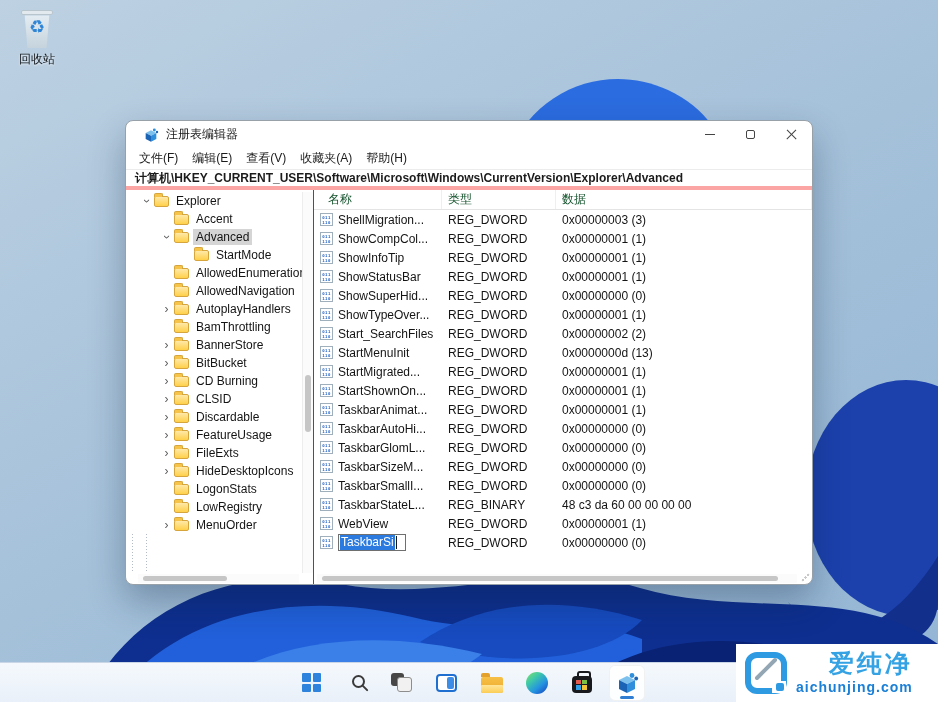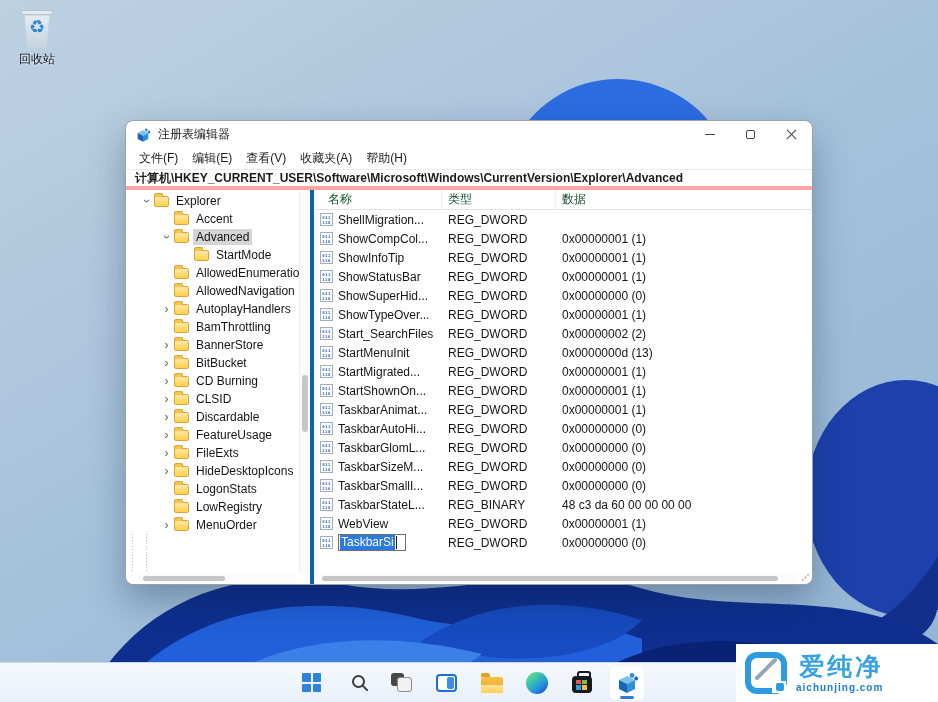--- a/index.html
+++ b/index.html
@@ -26,40 +26,40 @@
   .bin-glyph{position:absolute;left:0;right:0;top:10px;text-align:center;font-size:18px;color:#2f86d6;line-height:1;}
   .edge-ball{width:46px;height:46px;border-radius:50%;position:relative;
     background:linear-gradient(140deg,#7ddc6e 4%,#3ec9a8 32%,#2493e0 64%,#1747c2 96%);}
   .edge-ball::after{content:'\2197';position:absolute;left:-3px;bottom:-3px;width:14px;height:14px;background:#fff;
     border:1px solid #9ab0c4;border-radius:3px;font-size:9px;color:#1f6fd0;display:flex;align-items:center;justify-content:center;}
 
   
   .window{position:absolute;left:125px;top:120px;width:688px;height:465px;z-index:3;
     background:#fff;border:1px solid #98a0a8;border-radius:8px;overflow:hidden;
     box-shadow:0 16px 36px rgba(10,30,60,.32);display:flex;flex-direction:column;}
-  .titlebar{height:27px;flex:none;display:flex;align-items:center;padding:0 0 0 9px;gap:7px;}
+  .titlebar{height:27px;flex:none;display:flex;align-items:center;padding:0 0 0 9px;gap:7px;margin-left:8px;}
   .titlebar .title{font-size:12px;color:#1a1a1a;}
   .controls{margin-left:auto;display:flex;height:100%;}
   .ctl{width:41px;height:100%;display:flex;align-items:center;justify-content:center;}
   .glyph-min{width:10px;height:1px;background:#444;}
   .glyph-max{width:9px;height:9px;border:1px solid #444;border-radius:2px;}
   .glyph-close{position:relative;width:11px;height:11px;}
   .glyph-close::before,.glyph-close::after{content:'';position:absolute;left:-1px;top:5px;width:13px;height:1.3px;background:#444;}
   .glyph-close::before{transform:rotate(45deg);}
   .glyph-close::after{transform:rotate(-45deg);}
 
   .menubar{height:21px;flex:none;display:flex;align-items:center;padding:0 6px;}
   .menu-item{font-size:12px;color:#1b1b1b;padding:0 7px;}
   .addressbar{height:21px;flex:none;display:flex;align-items:center;padding:0 9px;
     border-top:1px solid #ececec;border-bottom:4px solid #fca5a5;font-size:12px;color:#1b1b1b;
     white-space:nowrap;overflow:hidden;font-weight:bold;}
 
   .wbody{flex:1;display:flex;min-height:0;}
   
-  .tree-panel{width:188px;flex:none;position:relative;border-right:4px solid #0369a1;text-align:right;}
+  .tree-panel{width:188px;flex:none;position:relative;border-right:1px solid #0369a1;text-align:right;}
   .tree{position:absolute;left:0;top:2px;right:11px;bottom:11px;overflow:hidden;
     background-image:
       repeating-linear-gradient(to bottom,#b3bcc4 0 1px,transparent 1px 3px),
       repeating-linear-gradient(to bottom,#b3bcc4 0 1px,transparent 1px 3px);
     background-size:1px 100%,1px 100%;
     background-repeat:no-repeat,no-repeat;
     background-position:6px 0,20px 0;}
   .tree-row{height:18px;display:flex;align-items:center;white-space:nowrap;background:#fff;width:max-content;min-width:100%;}
   .lvl0{padding-left:14px;}.lvl1{padding-left:34px;}.lvl2{padding-left:54px;}
   .expander{width:13px;flex:none;text-align:center;color:#5c5c5c;font-size:12px;line-height:1;}
@@ -137,21 +137,21 @@
   .store .sq{width:11px;height:10px;display:grid;grid-template-columns:1fr 1fr;grid-template-rows:1fr 1fr;gap:1px;}
   .store .sq span:nth-child(1){background:#e45a4e;}
   .store .sq span:nth-child(2){background:#7cc043;}
   .store .sq span:nth-child(3){background:#2f9fe8;}
   .store .sq span:nth-child(4){background:#f2c238;}
 
   
   .watermark{position:absolute;right:0;bottom:0;width:202px;height:58px;background:#fff;z-index:6;
     display:flex;align-items:center;gap:8px;padding:6px 8px;text-align:right;}
   .wm-title{font-size:25px;color:#35a2e4;font-weight:700;letter-spacing:3px;line-height:1;}
-  .wm-domain{font-size:10px;color:#1a7fd6;font-weight:700;letter-spacing:1px;margin-top:3px;}
+  .wm-domain{font-size:14px;color:#1a7fd6;font-weight:700;letter-spacing:1px;margin-top:3px;}
 </style>
 </head>
 <body>
 
 <div class="desktop">
 
   <svg class="bloom" width="938" height="702" viewBox="0 0 938 702">
     <path d="M500,180 C520,92 602,60 668,90 C718,113 738,160 720,202 L510,222 Z" fill="#2b6ce0"></path>
     <path d="M520,205 C562,142 642,122 702,152 L702,214 Z" fill="#1c55c6"></path>
     <ellipse cx="906" cy="498" rx="100" ry="118" fill="#1c41ad"></ellipse>
@@ -320,20 +320,21 @@
             <span class="hcell col-type">类型</span>
             <span class="hcell col-data">数据</span>
           </div>
         <div class="list-body" id="listbody">
             <div class="list-row">
               <span class="cell name">
                 <span class="regicon"></span>
                 <span class="nm">ShellMigration...</span>
               </span>
               <span class="cell type">REG_DWORD</span>
+              <span class="cell data">0x00000003 (3)</span>
             </div>
             <div class="list-row">
               <span class="cell name">
                 <span class="regicon"></span>
                 <span class="nm">ShowCompCol...</span>
               </span>
               <span class="cell type">REG_DWORD</span>
               <span class="cell data">0x00000001 (1)</span>
             </div>
             <div class="list-row">

